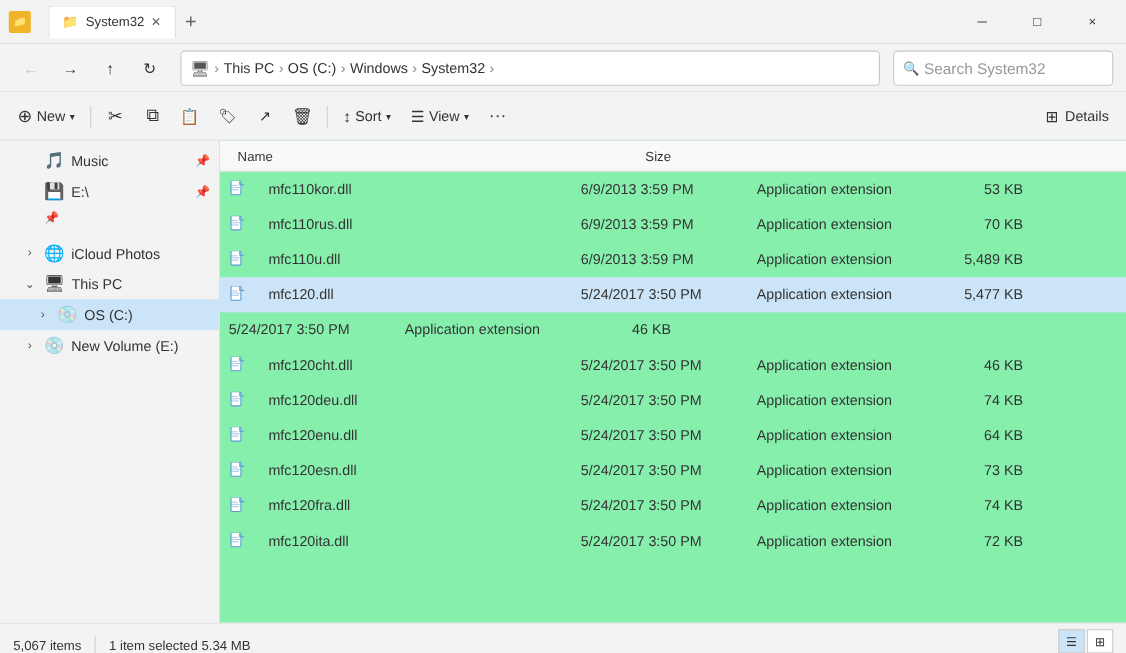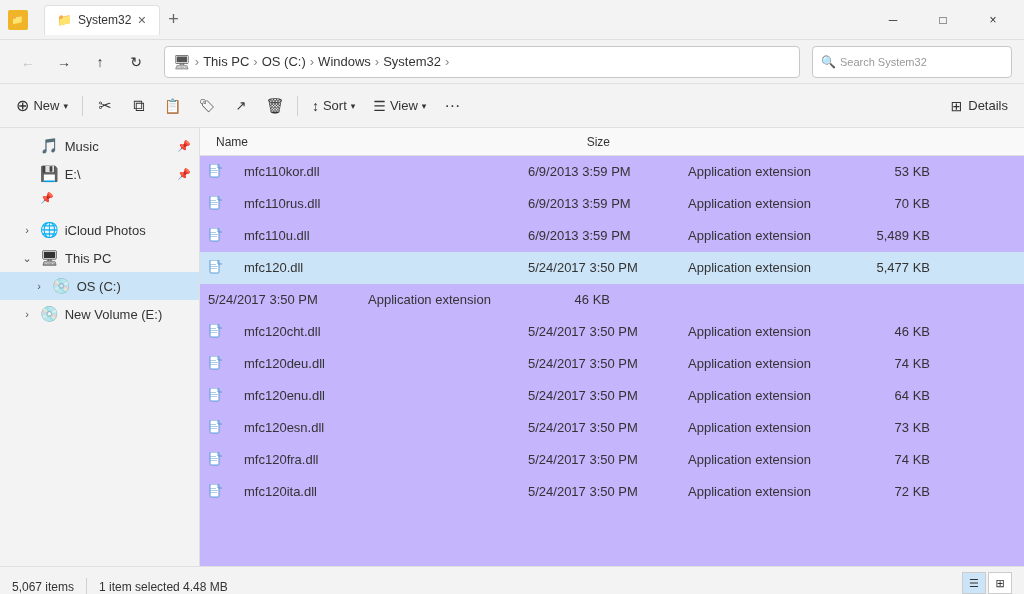--- a/index.html
+++ b/index.html
@@ -121,21 +121,21 @@
     .sidebar-item .item-icon { font-size: 15px; flex-shrink: 0; }
     .sidebar-item .item-label { flex: 1; overflow: hidden; text-overflow: ellipsis; white-space: nowrap; }
     .sidebar-item .pin-icon { font-size: 11px; color: #888; margin-left: auto; flex-shrink: 0; }
     .sidebar-indent1 { padding-left: 32px; }
 
     
     .file-area {
       flex: 1;
       display: flex;
       flex-direction: column;
-      background: #c4b5fd;
+      background: #86efac;
       overflow: hidden;
     }
     .file-header {
       display: flex;
       align-items: center;
       height: 28px;
       border-bottom: 1px solid #e0e0e0;
       background: #f9f9f9;
       padding: 0 8px;
       flex-shrink: 0;
@@ -232,21 +232,21 @@
     <span style="color:#888">›</span>
     <span class="path-segment">OS (C:)</span>
     <span style="color:#888">›</span>
     <span class="path-segment">Windows</span>
     <span style="color:#888">›</span>
     <span class="path-segment">System32</span>
     <span style="color:#888">›</span>
   </div>
   <div class="search-bar">
     <span style="color:#666;font-size:12px;">🔍</span>
-    <span style="color:#999;font-size:11px;">Search System32</span>
+    <span style="color:#999;font-size:14px;">Search System32</span>
   </div>
 </div>
 
 <div class="toolbar">
   <div class="toolbar-btn">
     <span style="font-size:16px;">⊕</span>
     <span>New</span>
     <span style="font-size:9px;">▾</span>
   </div>
   <div class="toolbar-sep"></div>
@@ -507,19 +507,19 @@
     <div class="file-cell type">Application extension</div>
     <div class="file-cell size">72 KB</div>
   </div>
       </div>
   </div>
 </div>
 
 <div class="status-bar">
   <span>5,067 items</span>
   <div class="sep2"></div>
-  <span>1 item selected  4.48 MB</span>
+  <span>1 item selected  5.34 MB</span>
   <div class="status-spacer"></div>
   <div class="view-toggle">
     <div class="view-btn active">☰</div>
     <div class="view-btn">⊞</div>
   </div>
 </div>
 
 </body></html>

